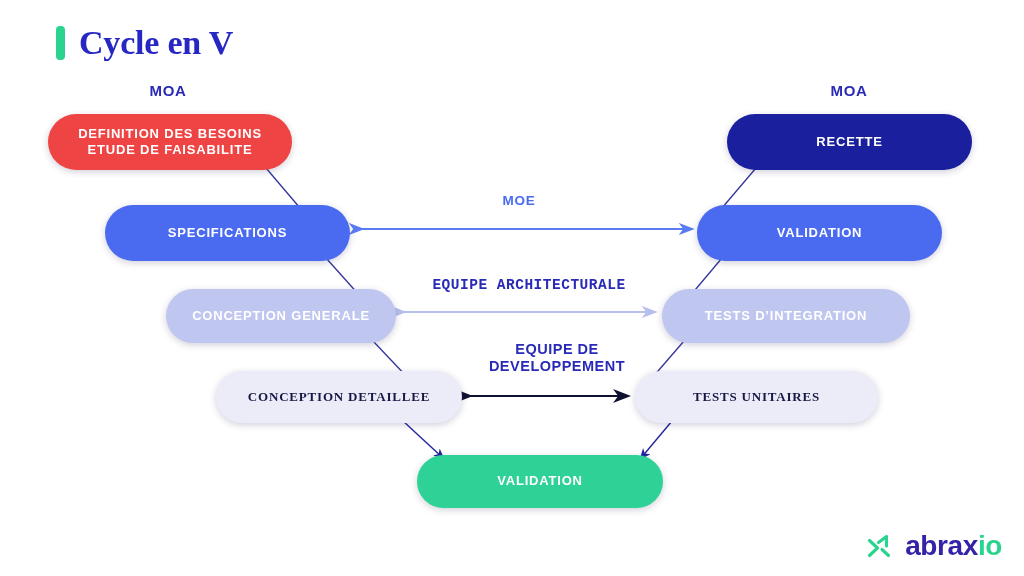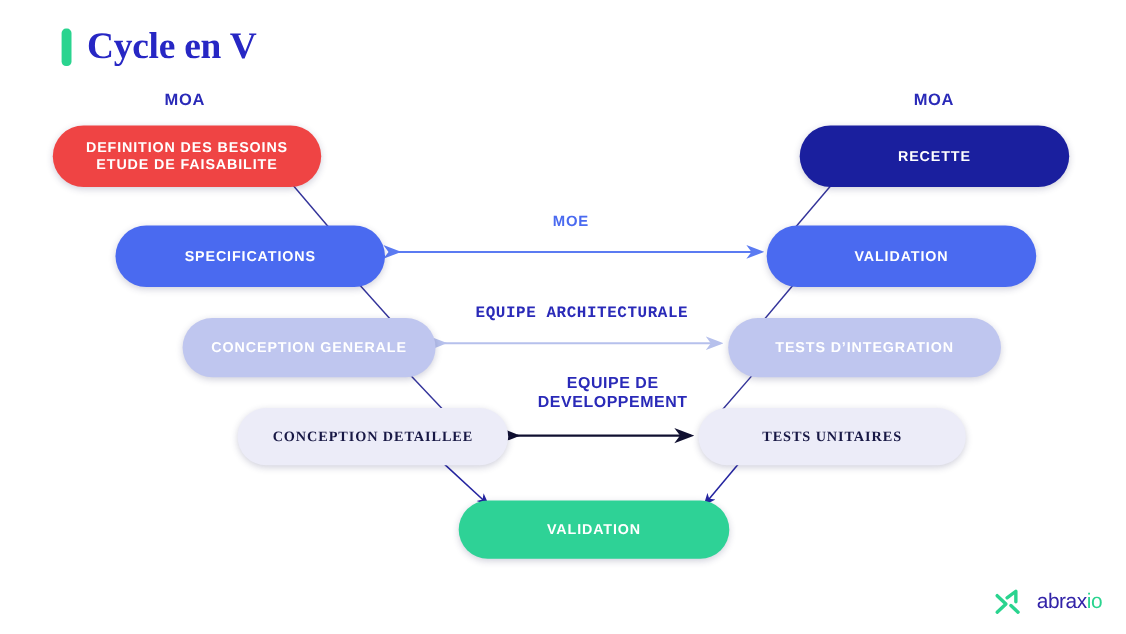--- a/index.html
+++ b/index.html
@@ -111,22 +111,22 @@
   
   #logo {
     position: absolute;
     right: 22px;
     bottom: 16px;
     display: flex;
     align-items: center;
     gap: 8px;
   }
   #logo-word {
-    font-size: 19px;
-    font-weight: 400;
+    font-size: 28px;
+    font-weight: 700;
     letter-spacing: -0.4px;
     line-height: 1;
   }
   #logo-word .seg-a { color: #3223a8; }
   #logo-word .seg-b { color: #2ad48f; }
 </style>
 </head>
 <body>
 
 <div id="stage">

